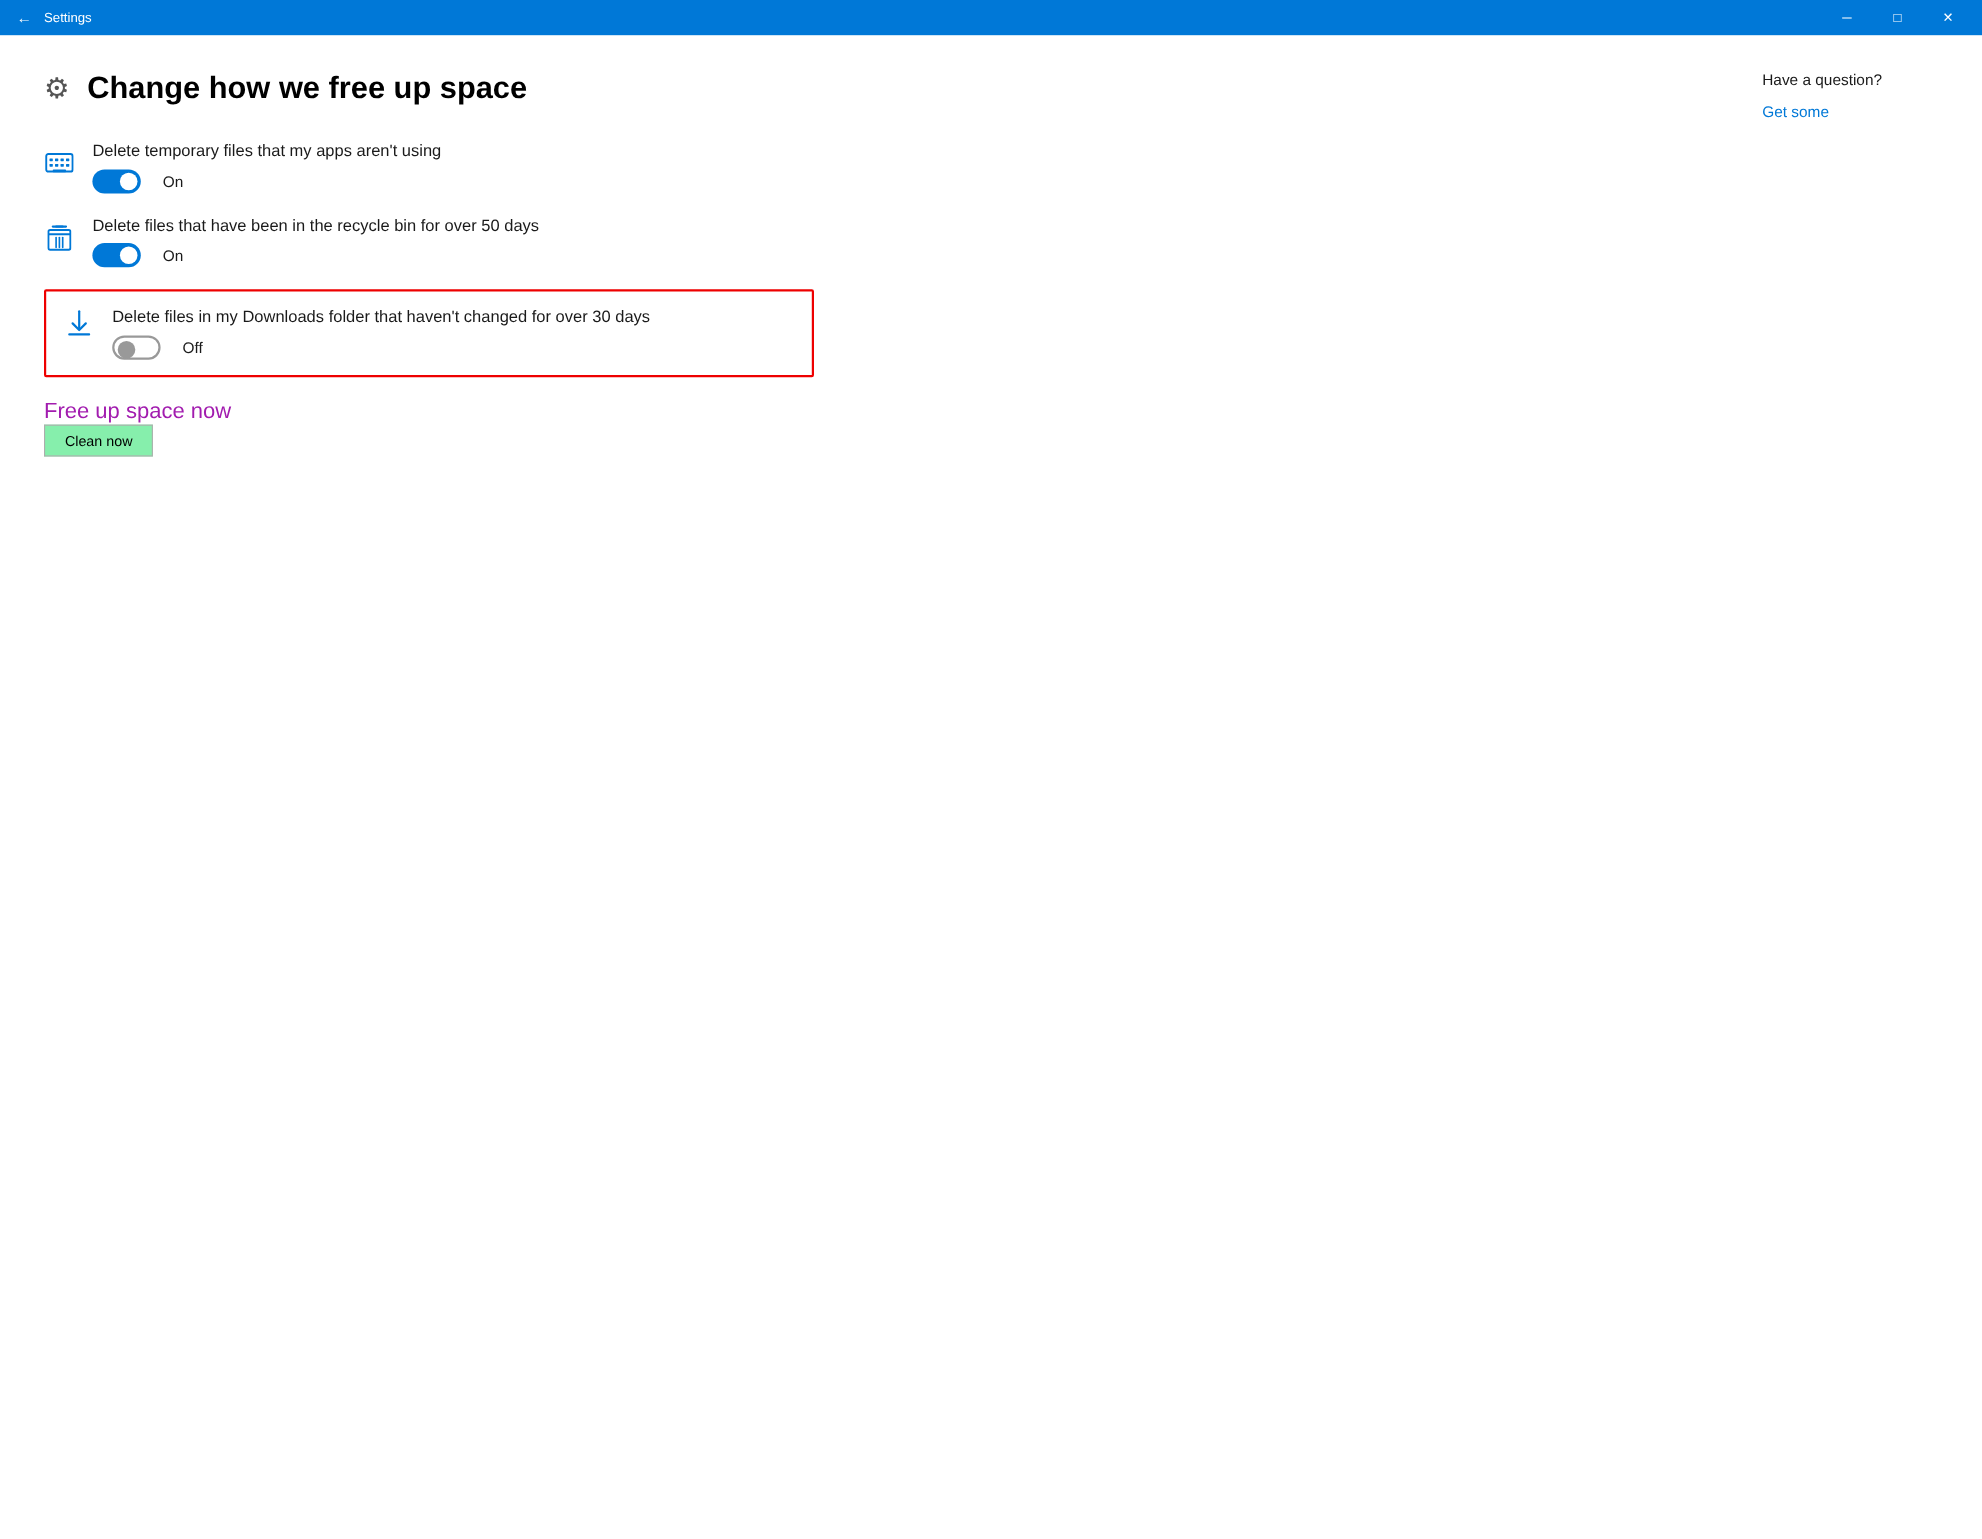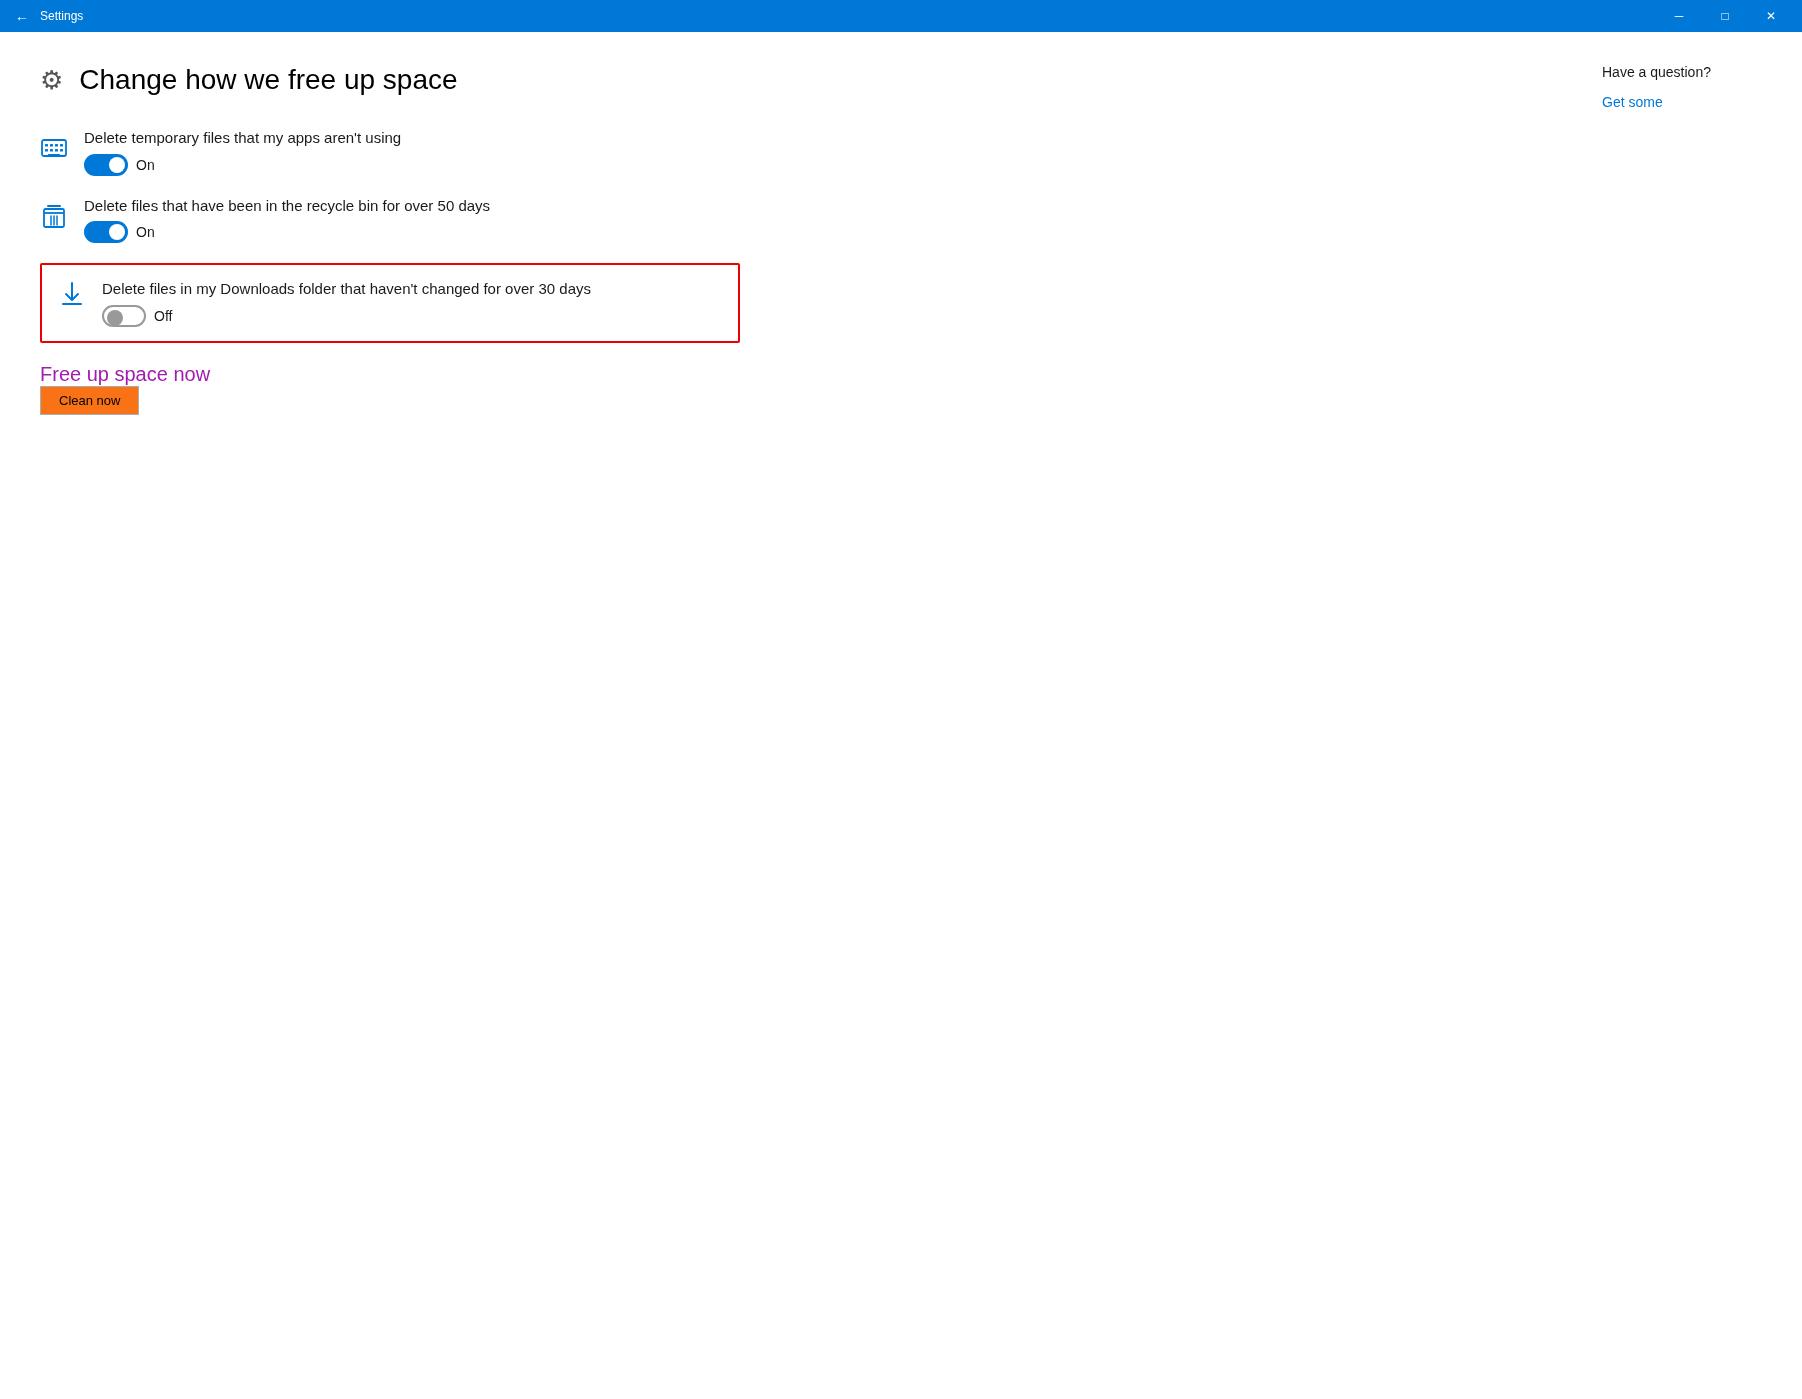--- a/index.html
+++ b/index.html
@@ -63,21 +63,21 @@
 
     
     .page-header {
       display: flex;
       align-items: center;
       gap: 16px;
       margin-bottom: 32px;
     }
     .page-title {
       font-size: 28px;
-      font-weight: 400;
+      font-weight: 700;
       color: #000;
     }
     .gear-icon {
       color: #555;
       font-size: 26px;
     }
 
     
     .setting-item {
       display: flex;
@@ -100,21 +100,21 @@
     .setting-label {
       font-size: 15px;
       color: #1a1a1a;
       line-height: 1.3;
     }
 
     
     .toggle-container {
       display: flex;
       align-items: center;
-      gap: 8px;
+      gap: 20px;
     }
     .toggle {
       position: relative;
       width: 44px;
       height: 22px;
       cursor: pointer;
     }
     .toggle-track {
       width: 44px;
       height: 22px;
@@ -171,21 +171,21 @@
 
     
     .description {
       font-size: 14px;
       color: #1a1a1a;
       margin-bottom: 16px;
     }
 
     
     .clean-btn {
-      background: #f97316;
+      background: #86efac;
       border: 1px solid #adadad;
       padding: 6px 18px;
       font-size: 13px;
       cursor: pointer;
       color: #000;
       font-family: 'Segoe UI', sans-serif;
     }
 
     
     .sidebar-question {

